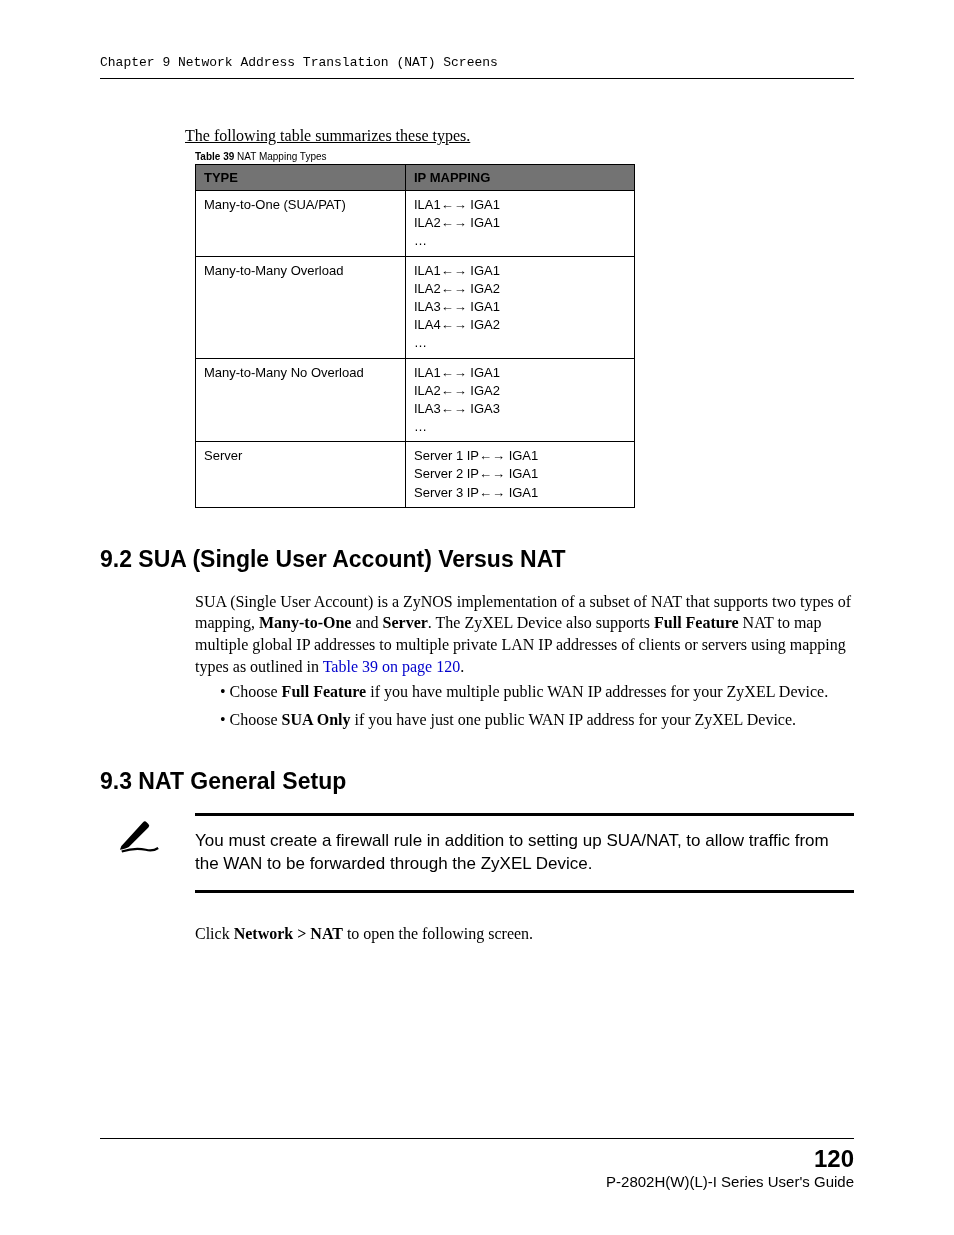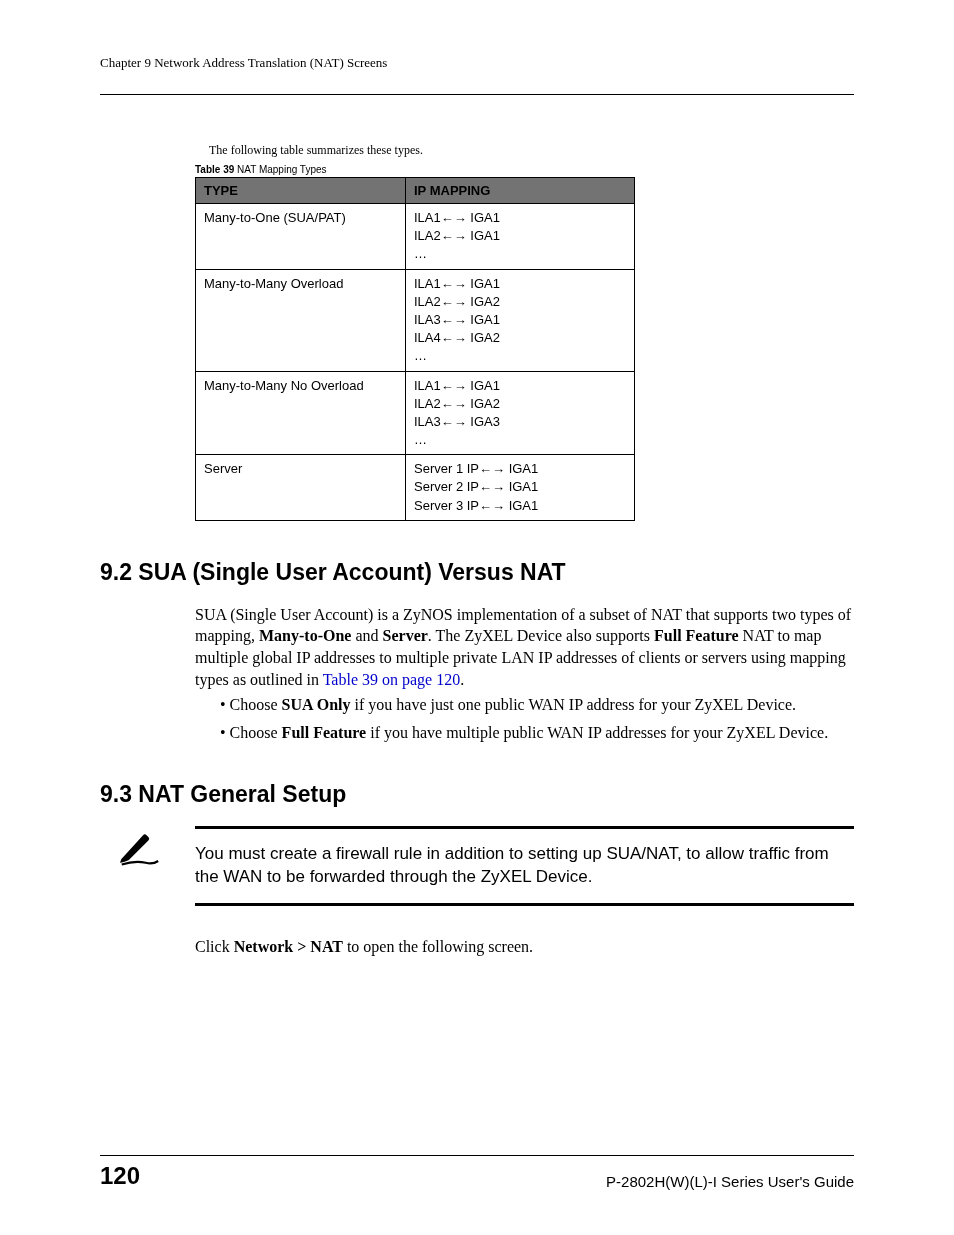--- a/index.html
+++ b/index.html
@@ -10,30 +10,31 @@
     body {
       font-family: "Times New Roman", Times, serif;
       width: 954px;
       height: 1235px;
       background: #fff;
       position: relative;
       padding: 55px 100px 50px 100px;
     }
     .header-line {
       font-size: 13px;
-      font-family: Liberation Serif, serif;
+      font-family: Liberation Mono, monospace;
       color: #000;
-      padding-bottom: 23px;
+      padding-bottom: 8px;
       border-bottom: 1px solid #000;
       margin-bottom: 48px;
     }
     .intro-text {
-      font-size: 12px;
-      margin-left: 109px;
+      font-size: 16px;
+      margin-left: 85px;
       margin-bottom: 6px;
+      text-decoration: underline;
     }
     .table-caption {
       font-family: Arial, Helvetica, sans-serif;
       font-size: 10px;
       margin-left: 95px;
       margin-bottom: 2px;
     }
     .table-caption b {
       font-weight: bold;
     }
@@ -121,20 +122,21 @@
     .footer {
       position: absolute;
       bottom: 45px;
       left: 100px;
       right: 100px;
       border-top: 1px solid #000;
       padding-top: 6px;
       display: flex;
       justify-content: space-between;
       align-items: flex-end;
+      flex-direction: column;
     }
     .page-num {
       font-family: Arial, Helvetica, sans-serif;
       font-size: 24px;
       font-weight: bold;
     }
     .guide-name {
       font-family: Arial, Helvetica, sans-serif;
       font-size: 15px;
     }
@@ -190,24 +192,24 @@
 </table>
 
 <div class="section-heading">9.2  SUA (Single User Account) Versus NAT</div>
 
 <div class="body-para">
   <span>SUA (Single User Account) is a ZyNOS implementation of a subset of NAT that supports two types of mapping, </span><b>Many-to-One</b><span> and </span><b>Server</b><span>. The ZyXEL Device also supports </span><b>Full Feature</b><span> NAT to map multiple global IP addresses to multiple private LAN IP addresses of clients or servers using mapping types as outlined in </span><span class="link">Table 39 on page 120</span><span>.</span>
 </div>
 
 <ul class="bullets">
   <li>
-    <span>Choose </span><b>SUA Only</b><span> if you have just one public WAN IP address for your ZyXEL Device.</span>
+    <span>Choose </span><b>Full Feature</b><span> if you have multiple public WAN IP addresses for your ZyXEL Device.</span>
   </li>
   <li>
-    <span>Choose </span><b>Full Feature</b><span> if you have multiple public WAN IP addresses for your ZyXEL Device.</span>
+    <span>Choose </span><b>SUA Only</b><span> if you have just one public WAN IP address for your ZyXEL Device.</span>
   </li>
 </ul>
 
 <div class="section-heading">9.3  NAT General Setup</div>
 
 <div class="note-block">
   <svg class="note-icon" viewBox="0 0 50 45">
     <path d="M8 30 Q4 33 3 38 Q10 37 13 35 L35 13 Q37 11 35 9 L33 7 Q31 5 29 7 Z" fill="#000"></path>
     <path d="M5 40 Q20 35 32 38 Q40 40 46 36" stroke="#000" stroke-width="2.5" fill="none"></path>
   </svg>

